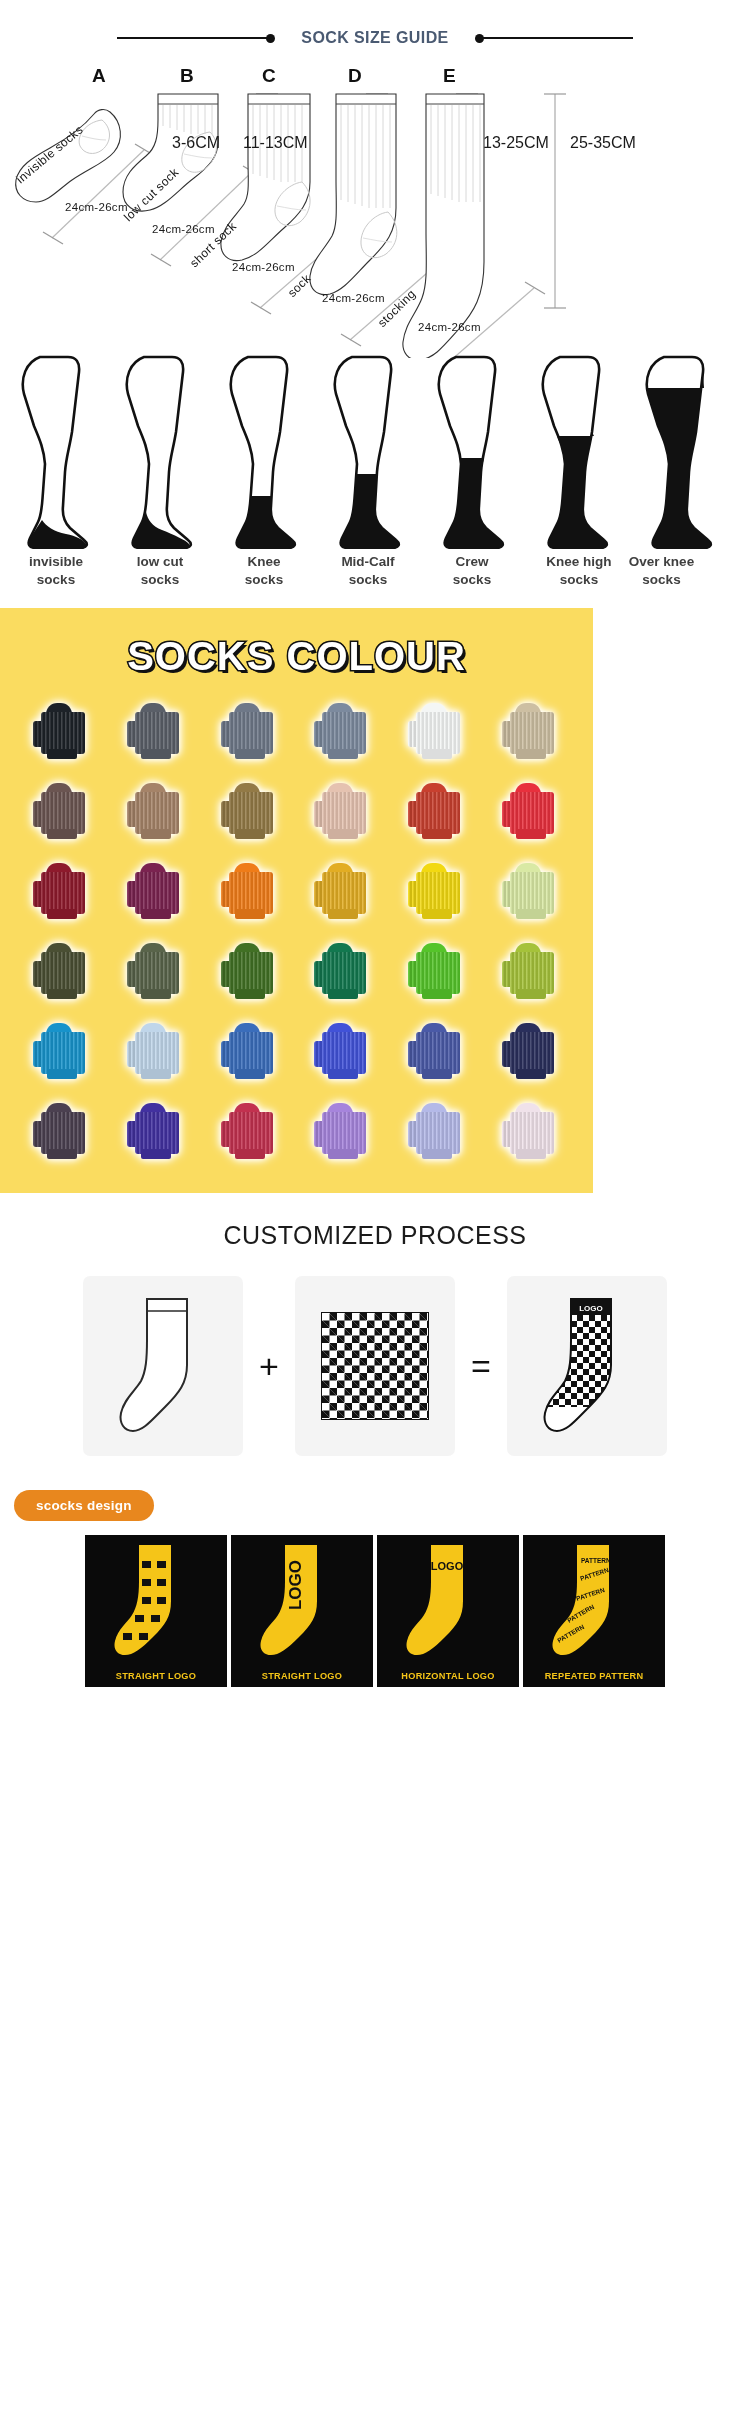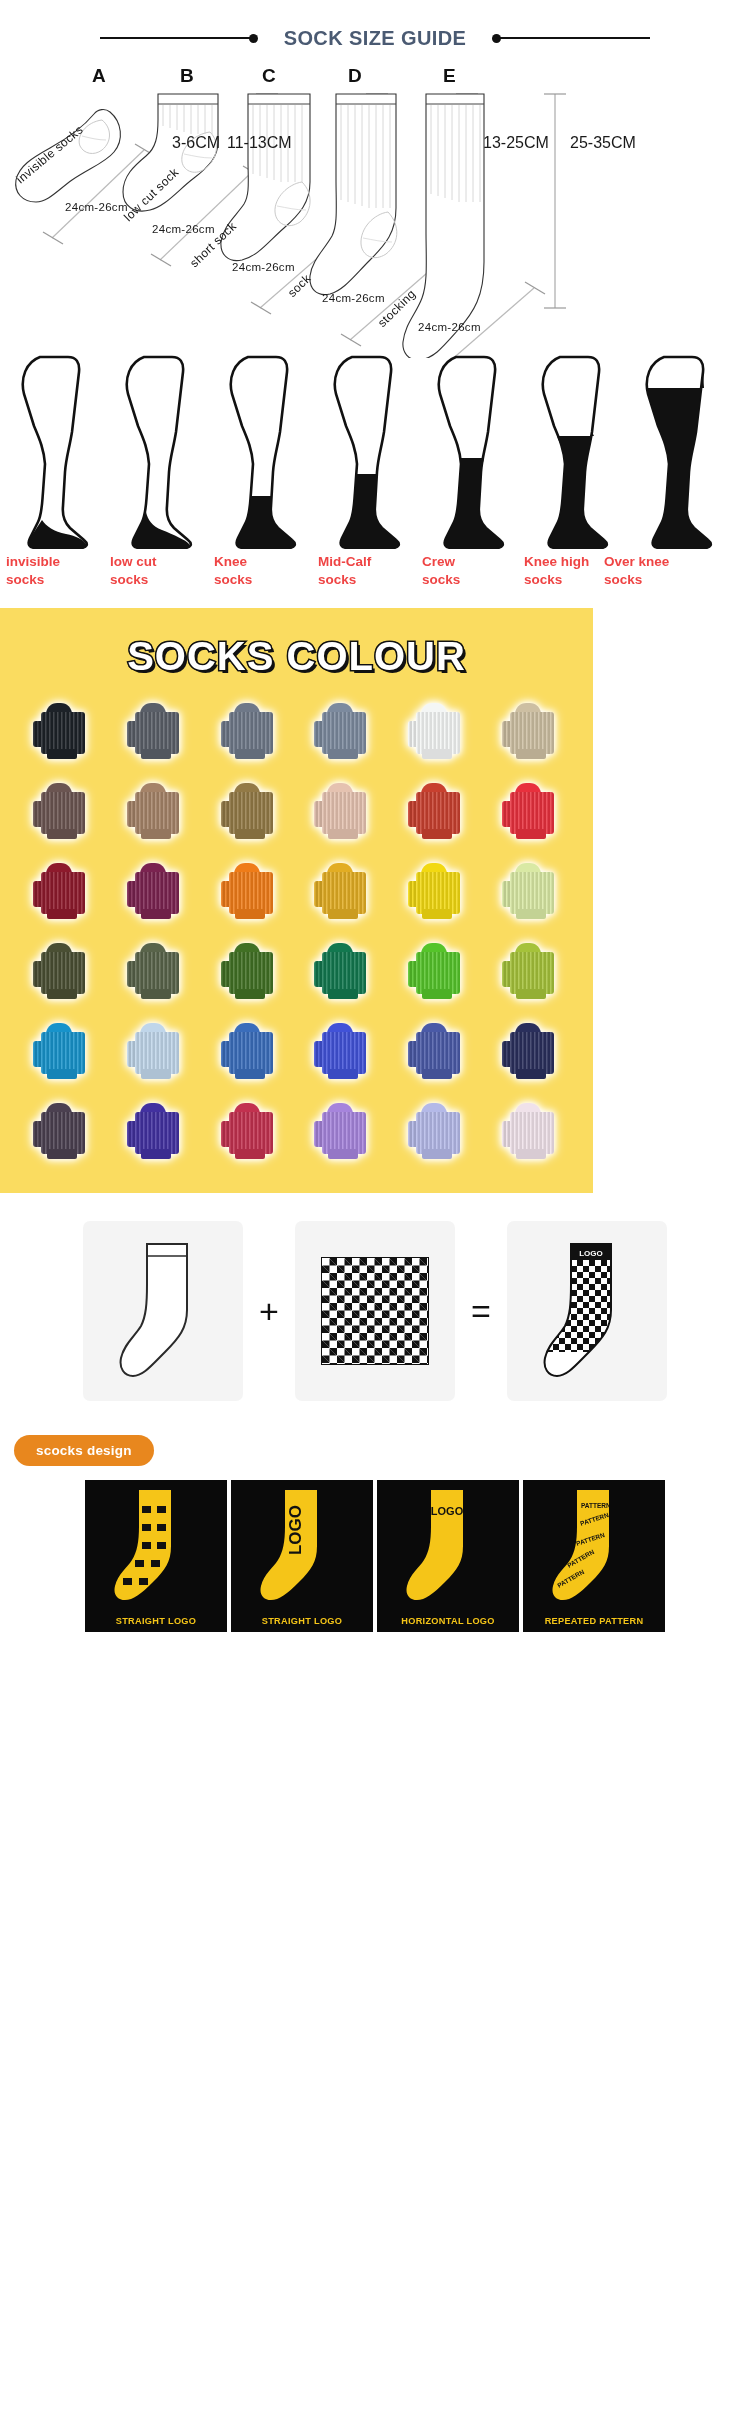--- a/index.html
+++ b/index.html
@@ -15,21 +15,21 @@
   .guide-header {
     height:62px; display:flex; align-items:center;
     justify-content:center; gap:0px; padding-top:14px;
   }
   .hdr-rule { display:flex; align-items:center; }
   .hdr-rule .line { width:150px; height:2px; background:#111; }
   .hdr-rule .dot { width:9px; height:9px; border-radius:50%; background:#111; }
   .hdr-rule.left .line { margin-right:-1px; }
   .hdr-rule.right .line { margin-left:-1px; }
   .guide-title {
-    font-size:20px; font-weight:bold; letter-spacing:.4px;
+    font-size:16px; font-weight:bold; letter-spacing:.4px;
     color:#4a5a72; padding:0 26px; white-space:nowrap;
   }
 
   
   .socks-diagram { position:relative; height:296px; width:750px; }
   .sock-letter {
     position:absolute; font-size:19px; font-weight:bold; color:#111;
     font-family:"Liberation Sans", sans-serif;
   }
   .sock-svg { position:absolute; }
@@ -45,22 +45,22 @@
     position:absolute; font-size:12px; color:#161616;
     white-space:nowrap; letter-spacing:.4px;
   }
 
   
   .legs-section { position:relative; height:250px; width:750px; background:#fff; }
   .legs-row { position:relative; height:195px; width:750px; }
   .leg-wrap { position:absolute; bottom:0; }
   .legs-labels { position:relative; height:55px; width:750px; }
   .leg-label {
-    position:absolute; font-size:13.5px;
-    font-weight:bold; line-height:1.35; color:#ef4444;
+    position:absolute; text-align:center; font-size:13.5px;
+    font-weight:bold; line-height:1.35; color:#404040;
   }
 
   
   .colour-section { background:#fadc60; padding:26px 0 28px 0; width:593px; }
   .colour-title {
     text-align:center; font-size:40px; font-weight:bold;
     letter-spacing:1px; color:#ffffff; margin-bottom:18px;
     -webkit-text-stroke:3px #111;
     paint-order:stroke fill;
     text-shadow:
@@ -237,21 +237,21 @@
             <line x1="84" y1="15" x2="84" y2="92"></line>
         </g>
         <path d="M84 92 C96 104 94 122 82 132 C70 140 58 134 57 122 C56 108 70 94 84 92 Z" fill="none" stroke="#c9c9c9" stroke-width="1"></path>
         <path d="M59 116 C70 118 78 120 88 120" fill="none" stroke="#e0e0e0" stroke-width="1"></path>
       </svg>
       <svg class="sock-svg" style="left:362px; top:28px;" width="30" height="128" viewBox="0 0 30 128">
         <line x1="15" y1="4" x2="15" y2="124" stroke="#aaa" stroke-width="1.2"></line>
         <line x1="4" y1="4" x2="26" y2="4" stroke="#999" stroke-width="1.2"></line>
         <line x1="4" y1="124" x2="26" y2="124" stroke="#999" stroke-width="1.2"></line>
       </svg>
-      <span class="dim-v" style="left:227px; top:72px;">11-13CM</span>
+      <span class="dim-v" style="left:243px; top:72px;">11-13CM</span>
       <svg class="sock-svg" style="left:248px; top:158px;" width="140" height="100" viewBox="0 0 140 100">
         <line x1="104" y1="8" x2="12" y2="88" stroke="#bbb" stroke-width="1.2"></line>
         <line x1="95" y1="2" x2="115" y2="14" stroke="#999" stroke-width="1.2"></line>
         <line x1="3" y1="82" x2="23" y2="94" stroke="#999" stroke-width="1.2"></line>
       </svg>
       <span class="dim-len" style="left:232px; top:199px;">24cm-26cm</span>
       <span class="sock-name" style="left:192px; top:196px; transform:rotate(-44deg); transform-origin:left center;">short sock</span>
     </div>
 
     <div>
@@ -692,20 +692,21 @@
             <div class="tail" style="background-color: rgb(240, 226, 234);"></div>
             <div class="cuff" style="background-color: rgb(240, 226, 234);"></div>
             <div class="body" style="background-color: rgb(240, 226, 234);"></div>
             <div class="under" style="background-color: rgb(240, 226, 234);"></div>
           </div>
         </div>
       </div>
   </div>
 
   <div class="process-section">
+    <div class="process-title">CUSTOMIZED PROCESS</div>
     <div class="process-row">
 
       <div class="process-card">
         <svg width="92" height="150" viewBox="0 0 92 150">
           <path d="M30 8 L70 8 L70 74 C70 92 62 102 48 116 C34 130 26 140 16 140 C7 140 2 132 4 122 C7 108 18 100 24 90 C29 80 30 68 30 48 Z" fill="#fff" stroke="#2a2a2a" stroke-width="2"></path>
           <line x1="30" y1="20" x2="70" y2="20" stroke="#2a2a2a" stroke-width="1.6"></line>
         </svg>
       </div>
 
       <div class="process-op">+</div>

